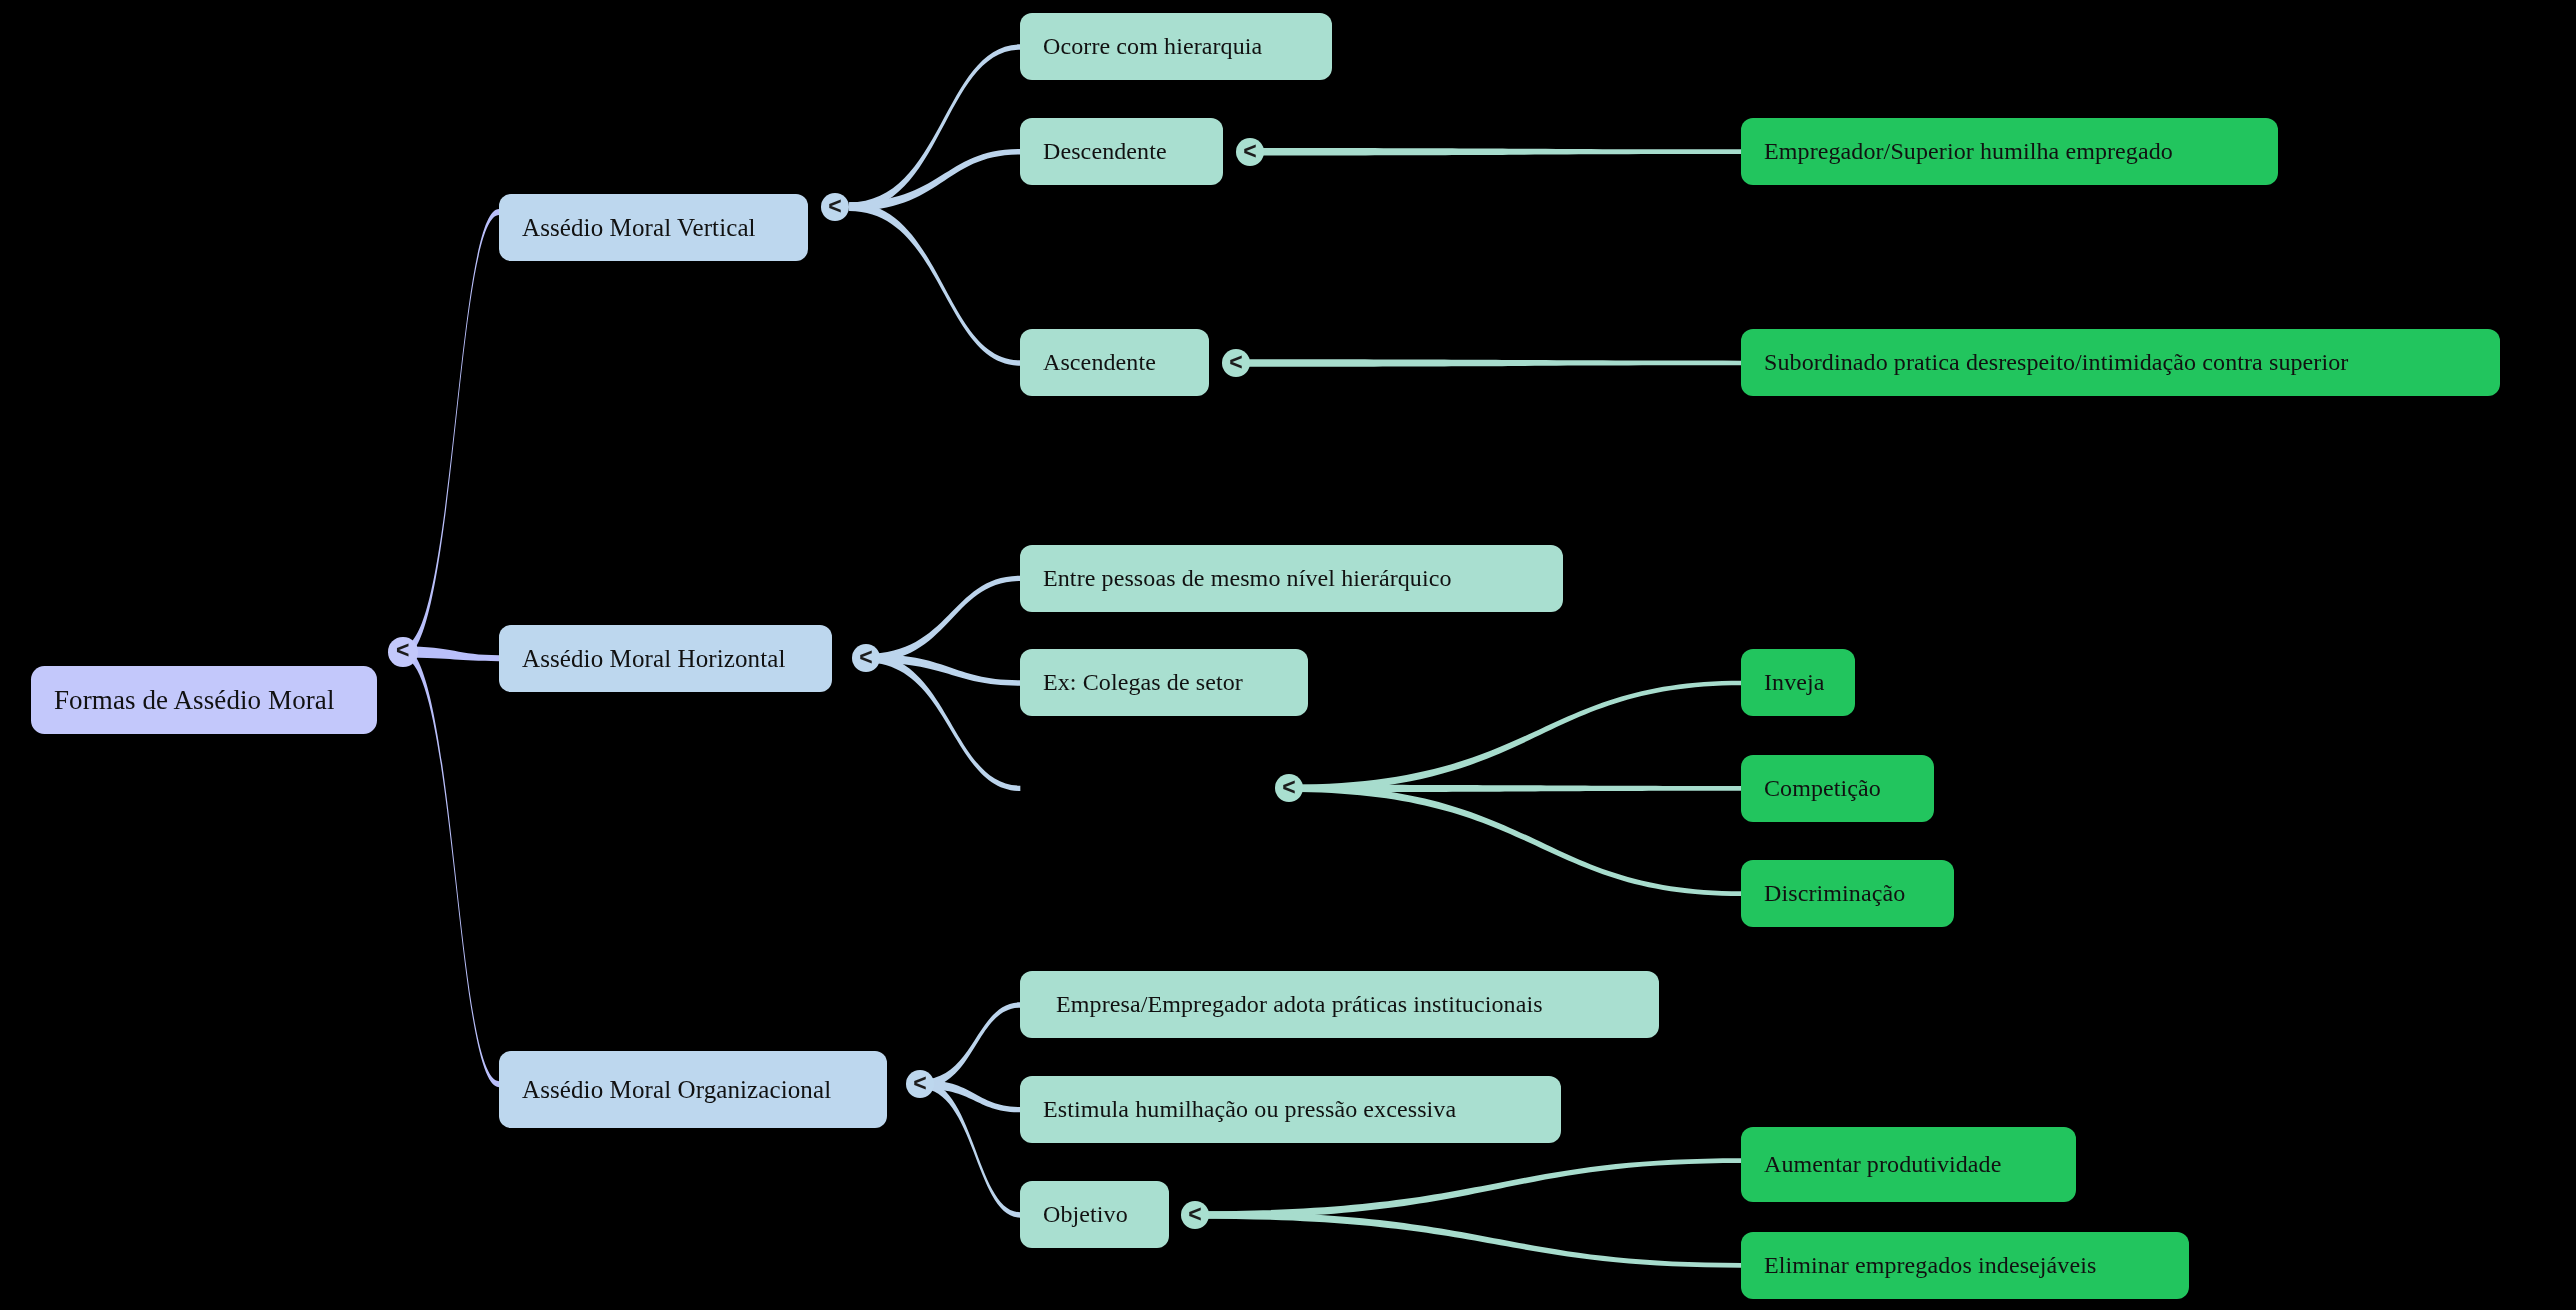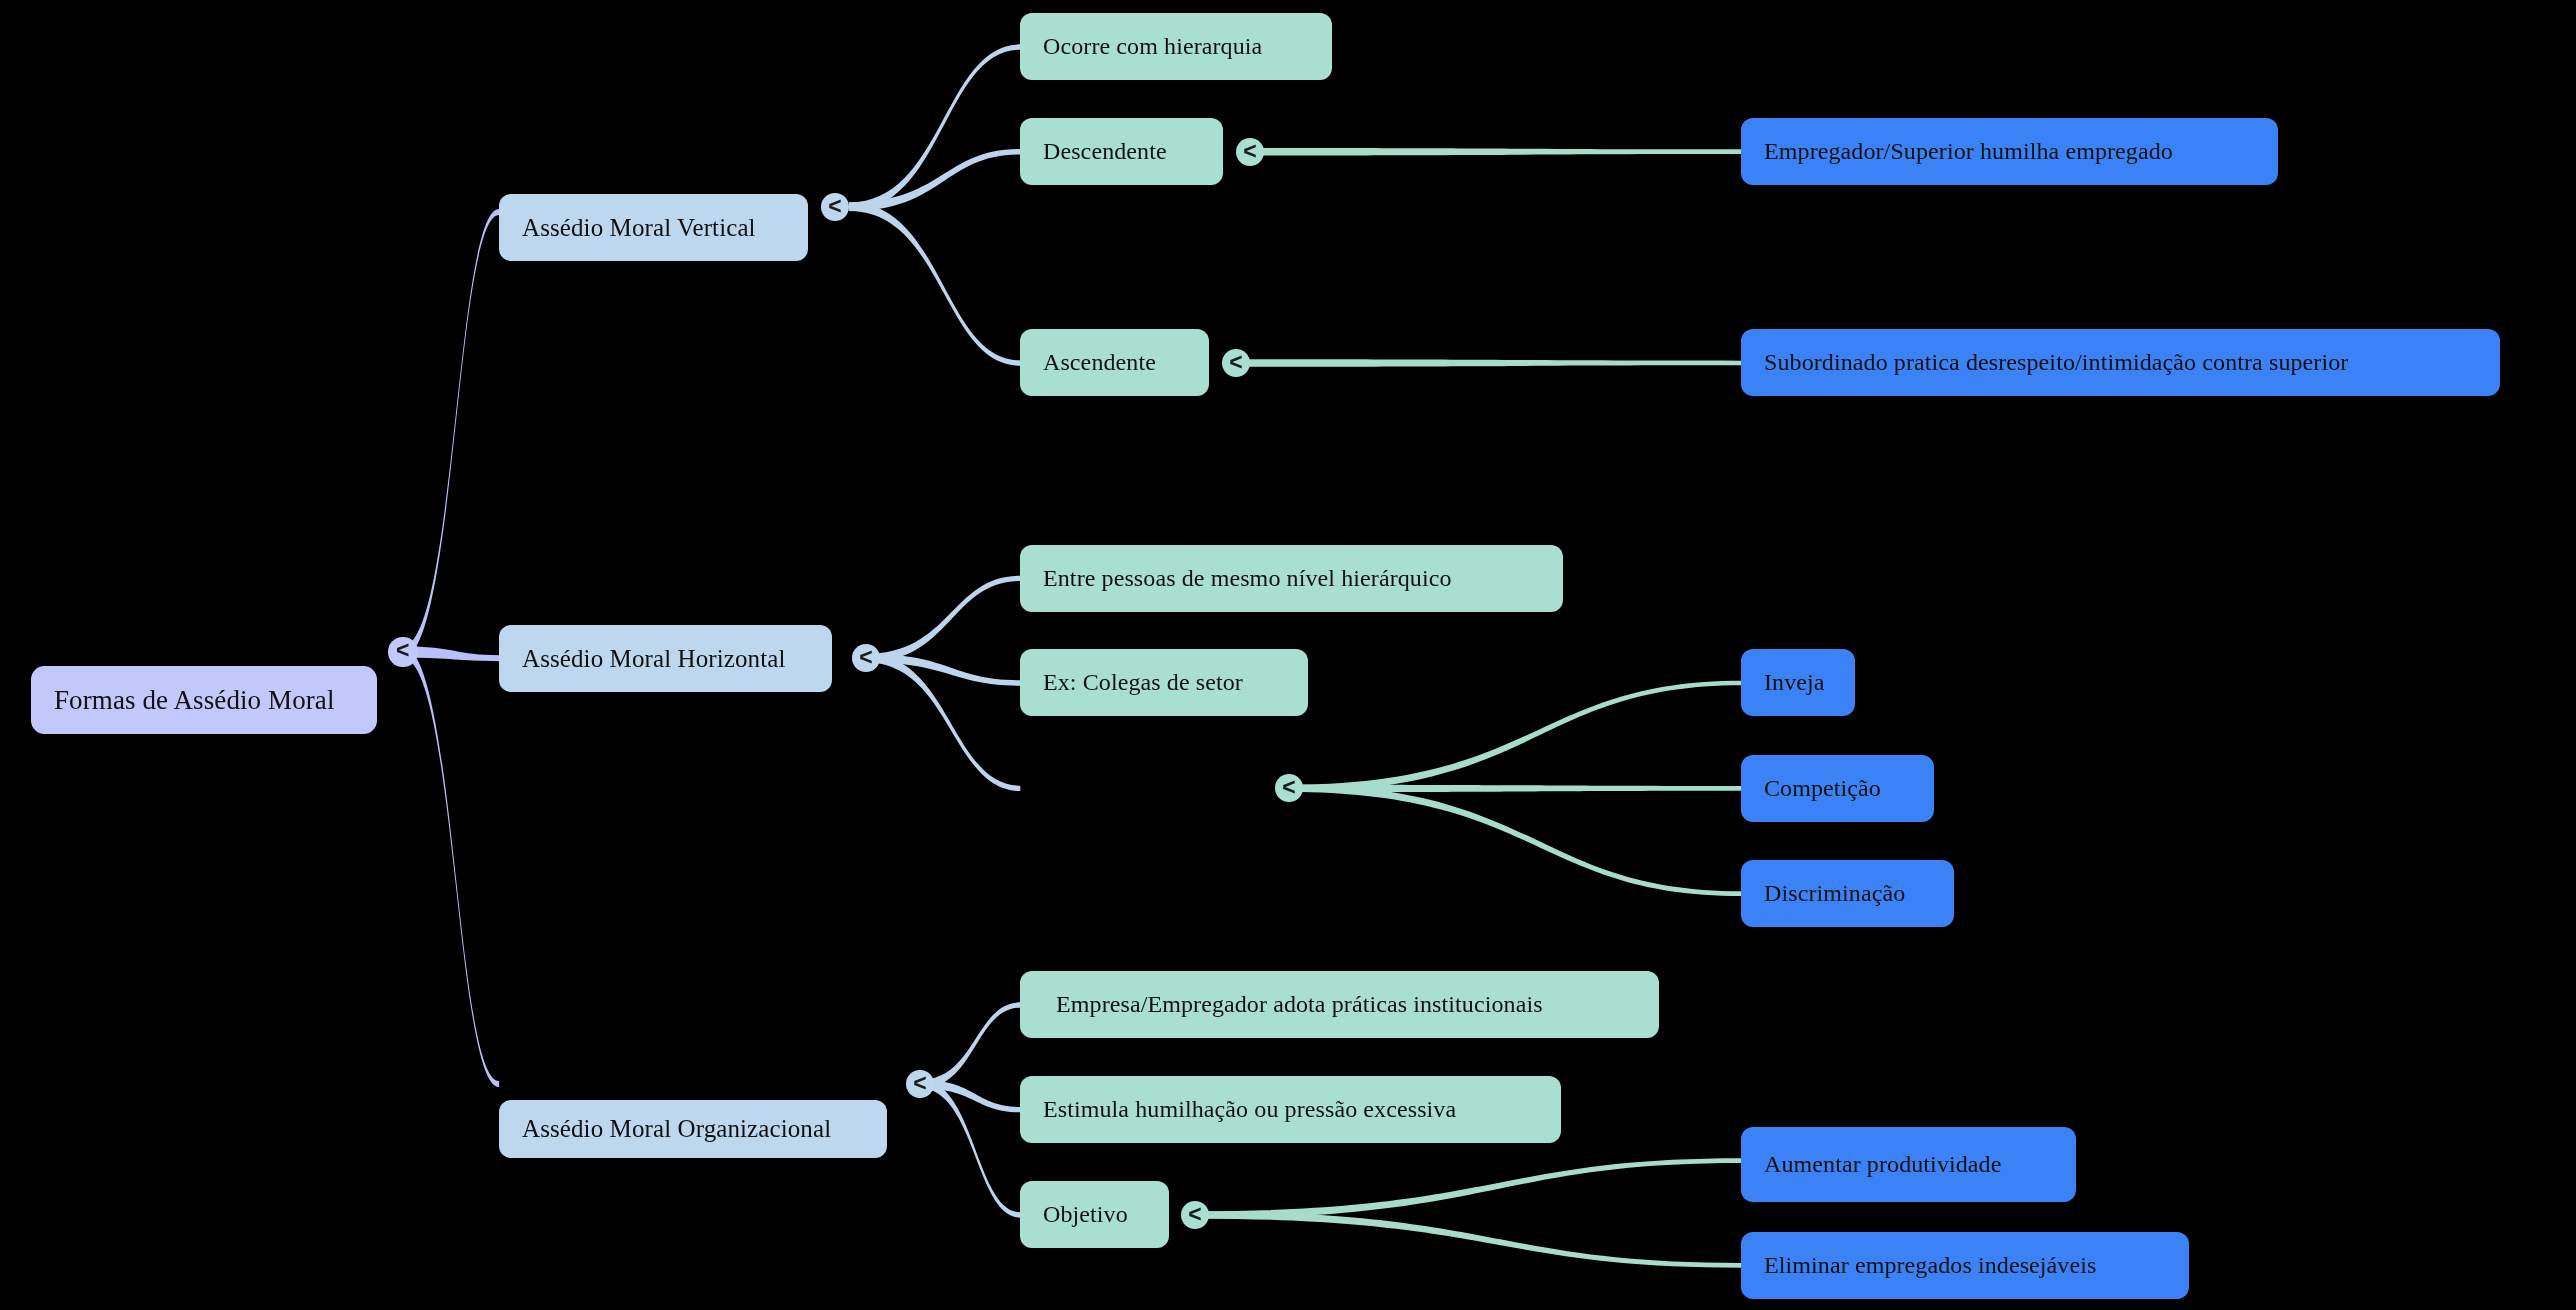--- a/index.html
+++ b/index.html
@@ -53,21 +53,21 @@
   }
   .mm-node.lvl2 {
     background: #bdd7ee;
     font-size: 25px;
   }
   .mm-node.lvl3 {
     background: #a9dfd0;
     font-size: 24px;
   }
   .mm-node.lvl4 {
-    background: #3b82f6;
+    background: #22c55e;
     font-size: 24px;
   }
   .mm-toggle {
     position: absolute;
     box-sizing: border-box;
     display: flex;
     align-items: center;
     justify-content: center;
     border-radius: 50%;
     color: #1c1c1c;
@@ -158,21 +158,21 @@
       </div>
       <div class="mm-node lvl4" style="left: 1741px; top: 649px; width: 114px; height: 67px;">
         <span>Inveja</span>
       </div>
       <div class="mm-node lvl4" style="left: 1741px; top: 755px; width: 193px; height: 67px;">
         <span>Competição</span>
       </div>
       <div class="mm-node lvl4" style="left: 1741px; top: 860px; width: 213px; height: 67px;">
         <span>Discriminação</span>
       </div>
-      <div class="mm-node lvl2" style="left: 499px; top: 1100px; width: 388px; height: 58px;">
+      <div class="mm-node lvl2" style="left: 499px; top: 1051px; width: 388px; height: 77px;">
         <span>Assédio Moral Organizacional</span>
       </div>
       <div class="mm-toggle t2" style="left: 906px; top: 1070px; width: 28px; height: 28px;">
         <span>&lt;</span>
       </div>
       <div class="mm-node lvl3" style="left: 1020px; top: 971px; width: 639px; height: 67px; padding-left: 36px;">
         <span>Empresa/Empregador adota práticas institucionais</span>
       </div>
       <div class="mm-node lvl3" style="left: 1020px; top: 1076px; width: 541px; height: 67px;">
         <span>Estimula humilhação ou pressão excessiva</span>

